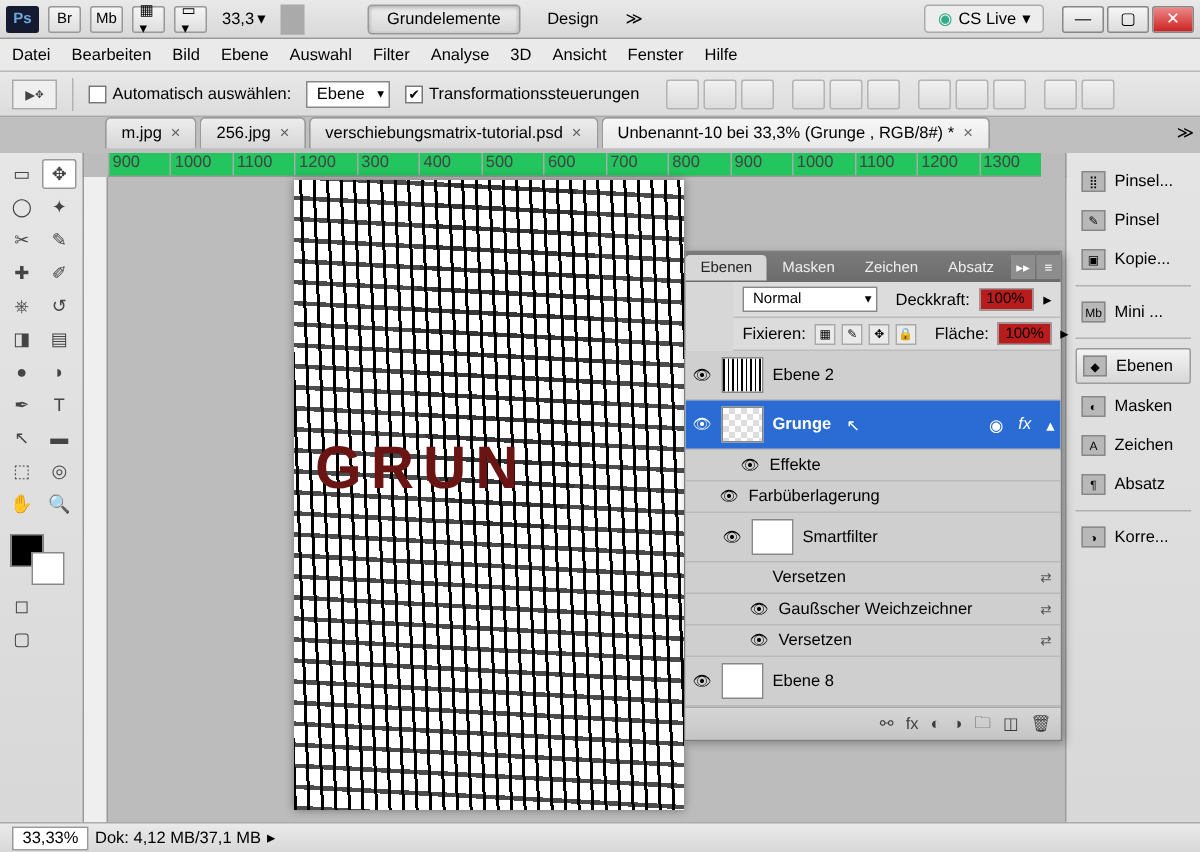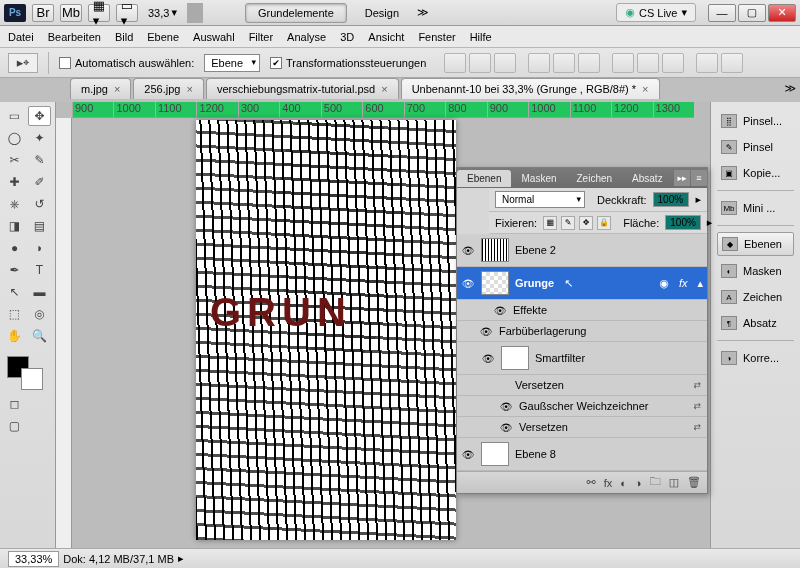--- a/index.html
+++ b/index.html
@@ -1,21 +1,21 @@
 <!DOCTYPE html>
 <html><head>
 <meta charset="utf-8">
 <style>
 * { margin:0; padding:0; box-sizing:border-box; font-family:Tahoma,Verdana,sans-serif; font-size:11px; user-select:none; }
 body { width:800px; height:568px; background:#e6e6e6; position:relative; overflow:hidden; }
 
 
 .titlebar { height:26px; background:linear-gradient(#e9e9e9,#d8d8d8); border-bottom:1px solid #999; display:flex; align-items:center; padding:0 4px; gap:6px; }
 .ps-logo { width:22px; height:18px; background:#141b31; color:#6fa8dc; font-weight:bold; font-size:10px; display:flex; align-items:center; justify-content:center; border-radius:2px; }
-.mini-btn { width:22px; height:18px; background:linear-gradient(#f6f6f6,#dedede); border:1px solid #999; border-radius:2px; display:flex; align-items:center; justify-content:center; font-size:13px; cursor:pointer; }
+.mini-btn { width:22px; height:18px; background:linear-gradient(#f6f6f6,#dedede); border:1px solid #999; border-radius:2px; display:flex; align-items:center; justify-content:center; font-size:10px; cursor:pointer; }
 .drop { padding:0 4px; display:inline-flex; align-items:center; gap:2px; }
 .wspace { padding:3px 12px; background:linear-gradient(#efefef,#d7d7d7); border:1px solid #9a9a9a; border-radius:3px; font-weight:normal; cursor:pointer; }
 .wspace.on { box-shadow:inset 0 1px 3px rgba(0,0,0,0.3); }
 .cs-btn { margin-left:auto; padding:2px 8px; border:1px solid #aaa; border-radius:3px; background:#ededed; display:flex; align-items:center; gap:4px;}
 .winctl { display:flex; gap:2px; margin-left:6px; }
 .winctl div { width:28px; height:18px; border:1px solid #888; border-radius:2px; display:flex; align-items:center; justify-content:center; background:linear-gradient(#f5f5f5,#ddd); cursor:pointer; }
 .winctl .close { background:linear-gradient(#e88,#c22); color:#fff; }
 
 
 .menubar { height:22px; background:#eaeaea; border-bottom:1px solid #b8b8b8; display:flex; align-items:center; padding:0 8px; gap:14px; }
@@ -69,21 +69,21 @@
 
 
 .layers-panel { position:absolute; left:456px; top:167px; width:252px; background:#d7d7d7; border:1px solid #7d7d7d; box-shadow:2px 2px 6px rgba(0,0,0,0.3); z-index:20; }
 .panel-tabs { display:flex; background:linear-gradient(#7a7a7a,#6c6c6c); height:20px; align-items:center; }
 .ptab { padding:3px 10px; color:#eee; font-size:10px; cursor:pointer; }
 .ptab.active { background:#d7d7d7; color:#222; border-top-left-radius:3px; border-top-right-radius:3px; }
 .panel-menu { margin-left:auto; display:flex; gap:1px; }
 .panel-menu div { width:16px; height:16px; background:#8d8d8d; color:#fff; display:flex; align-items:center; justify-content:center; font-size:9px; cursor:pointer; }
 .panel-row { display:flex; align-items:center; padding:3px 6px; gap:6px; border-bottom:1px solid #bcbcbc; background:#dcdcdc; font-size:10px;margin-left:32px; }
 .panel-row .combobox { flex:0 0 90px; font-size:10px; }
-.nfield { background:#0f766e; border:1px solid #999; padding:1px 4px; width:38px; font-size:10px; }
+.nfield { background:#b91c1c; border:1px solid #999; padding:1px 4px; width:38px; font-size:10px; }
 .lockicons { display:flex; gap:4px; }
 .lockicons span { width:14px; height:14px; border:1px solid #aaa; background:#eaeaea; font-size:8px; display:flex; align-items:center; justify-content:center; }
 .layer-list { max-height:280px; overflow:auto; background:#cfcfcf; }
 .layer { display:flex; align-items:center; padding:4px 4px; gap:6px; border-bottom:1px solid #b9b9b9; cursor:pointer; }
 .layer.sel { background:#2a6bd4; color:#fff; }
 .eye { width:14px; text-align:center; font-size:10px; }
 .thumb { width:28px; height:24px; background:#fff; border:1px solid #888; background-image:repeating-conic-gradient(#ddd 0 25%, #fff 0 50%); background-size:8px 8px; }
 .thumb.grunge-t { background:#fff; position:relative; overflow:hidden; }
 .thumb.grunge-t::after { content:""; position:absolute; inset:0; background:repeating-linear-gradient(90deg,#000 0 1px,transparent 1px 3px); }
 .sub { padding-left:36px; font-size:10px; }

